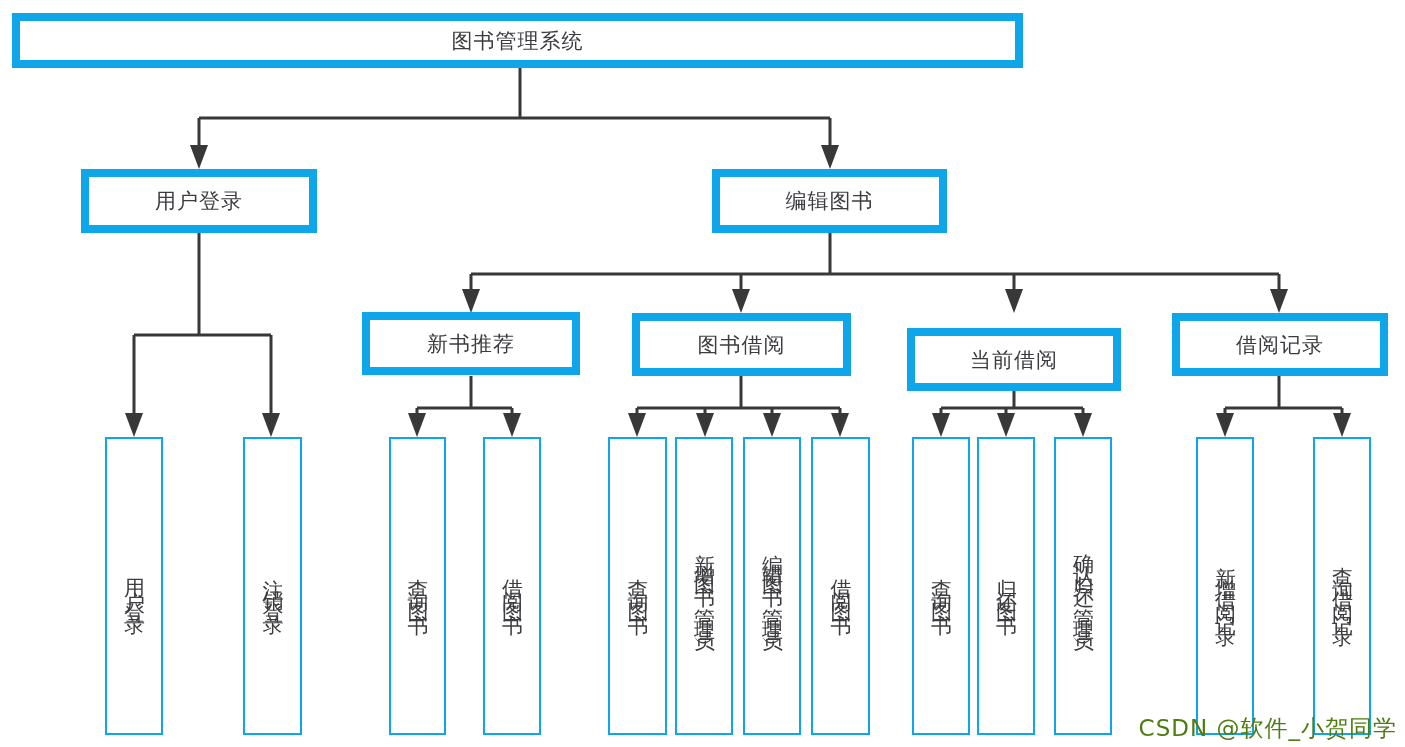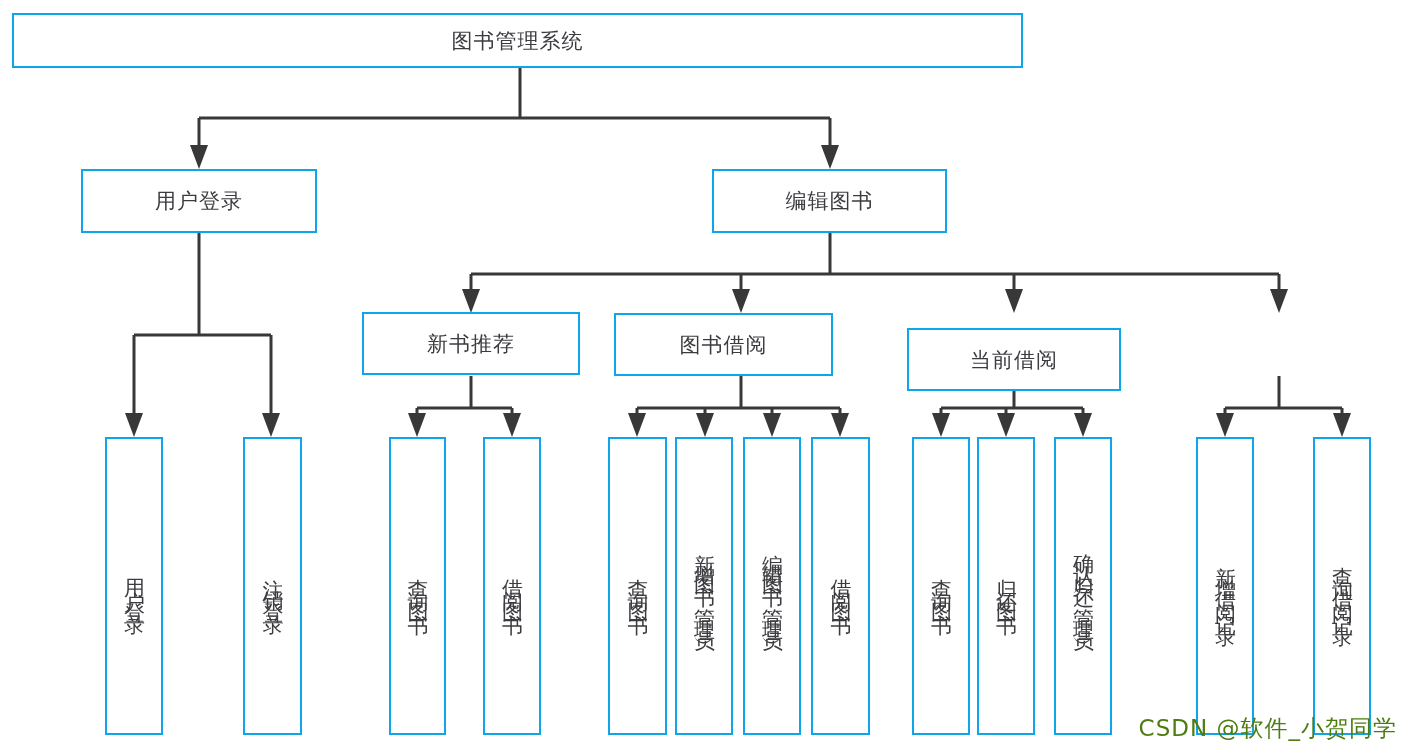--- a/index.html
+++ b/index.html
@@ -17,21 +17,21 @@
   }
   #connectors {
     position: absolute;
     left: 0;
     top: 0;
   }
   .node {
     position: absolute;
     box-sizing: border-box;
     background: #ffffff;
-    border: 2px solid #0ea5e9;
+    border: 8px solid #0ea5e9;
     color: #3c3c40;
     display: flex;
     align-items: center;
     justify-content: center;
     text-align: center;
   }
   .node.h {
     font-size: 21px;
     letter-spacing: 1px;
   }
@@ -92,22 +92,23 @@
       <polygon points="1333,413 1351,413 1342,437"></polygon>
     </g>
   </svg>
 
   <div class="node h" style="left:12px;top:13px;width:1011px;height:55px">图书管理系统</div>
 
   <div class="node h" style="left:81px;top:169px;width:236px;height:64px">用户登录</div>
   <div class="node h" style="left:712px;top:169px;width:235px;height:64px">编辑图书</div>
 
   <div class="node h" style="left:362px;top:312px;width:218px;height:63px">新书推荐</div>
-  <div class="node h" style="left:614px;top:313px;width:219px;height:63px">图书借阅</div>
+  <div class="node h" style="left:632px;top:313px;width:219px;height:63px">图书借阅</div>
   <div class="node h" style="left:907px;top:328px;width:214px;height:63px">当前借阅</div>
+  <div class="node h" style="left:1172px;top:313px;width:216px;height:63px">借阅记录</div>
 
   <div class="node v" style="left:105px;top:437px;width:58px;height:298px">用户登录</div>
   <div class="node v" style="left:243px;top:437px;width:59px;height:298px">注销登录</div>
 
   <div class="node v" style="left:389px;top:437px;width:57px;height:298px">查询图书</div>
   <div class="node v" style="left:483px;top:437px;width:58px;height:298px">借阅图书</div>
 
   <div class="node v" style="left:608px;top:437px;width:59px;height:298px">查询图书</div>
   <div class="node v long" style="left:675px;top:437px;width:58px;height:298px">新增图书（管理员）</div>
   <div class="node v long" style="left:743px;top:437px;width:58px;height:298px">编辑图书（管理员）</div>

